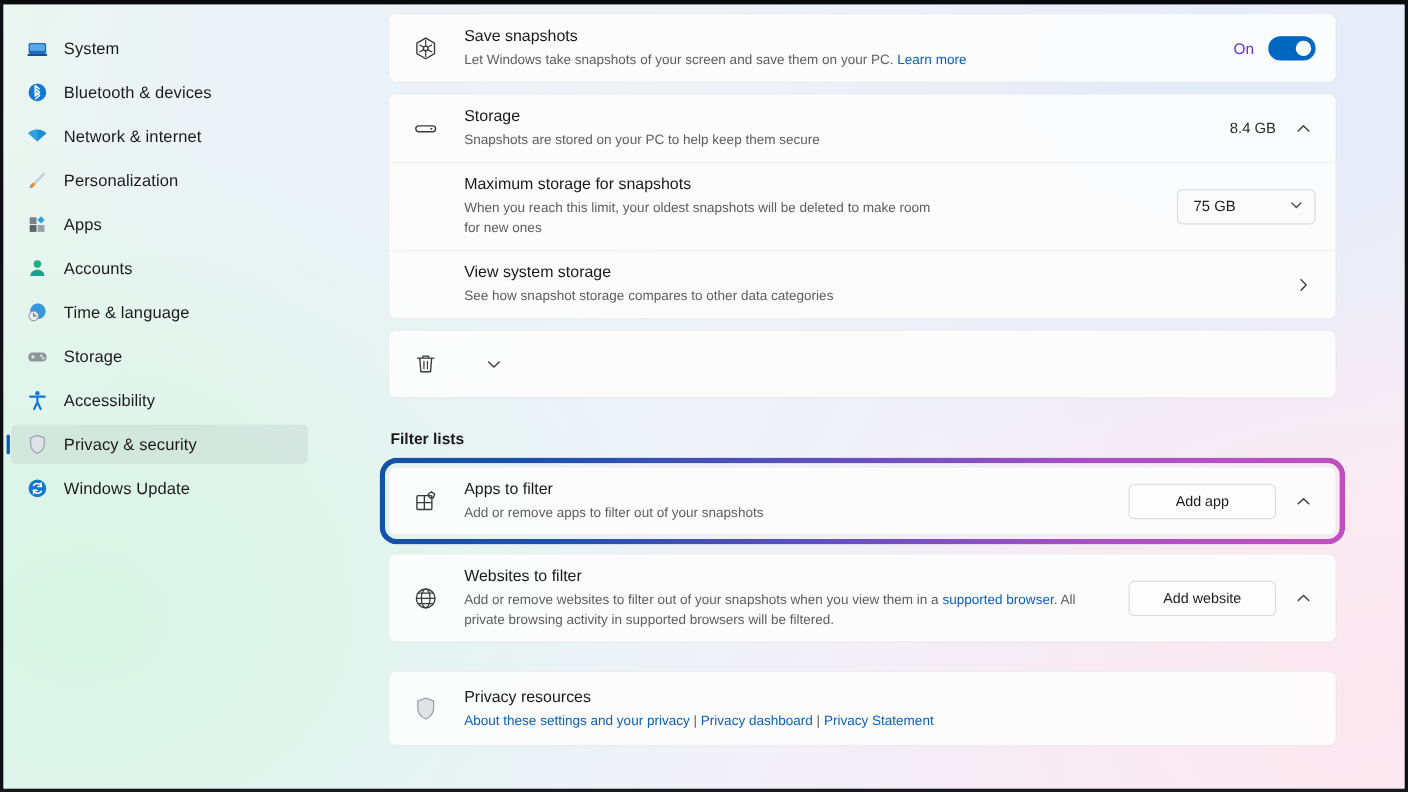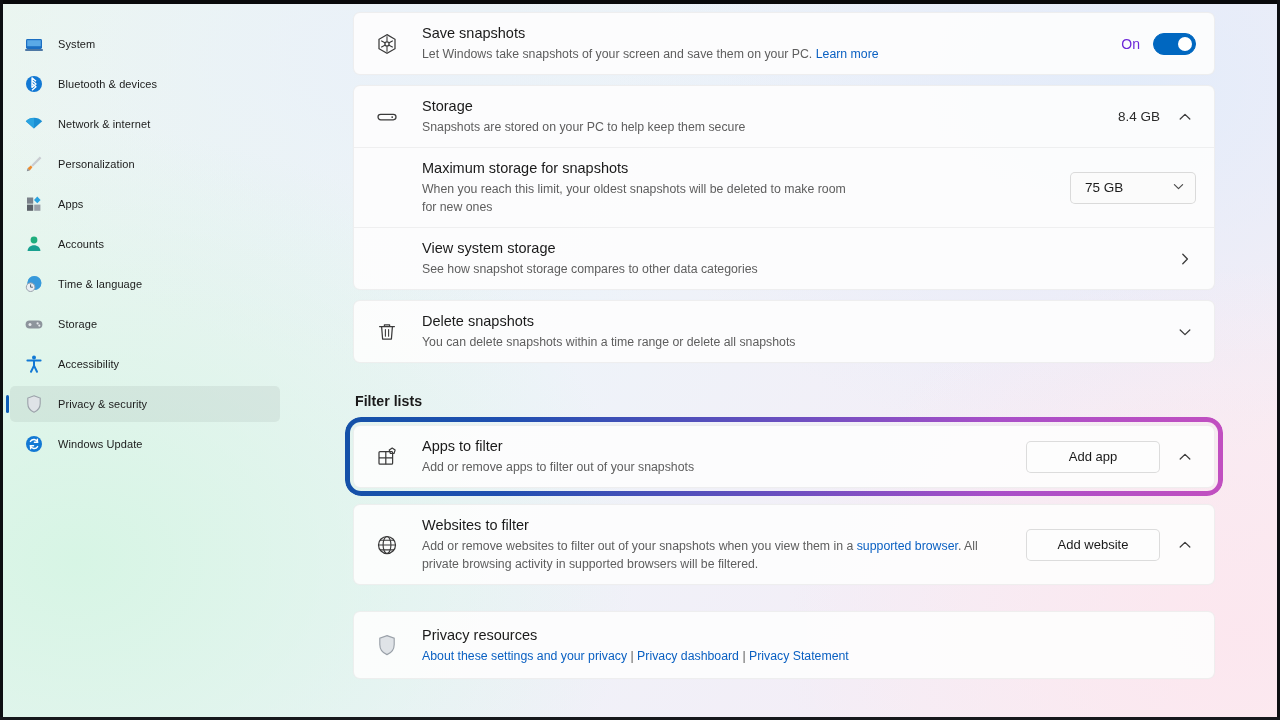--- a/index.html
+++ b/index.html
@@ -45,21 +45,21 @@
   .nav-item.selected::before {
     content: ""; position: absolute; left: -4px; top: 9px;
     width: 3px; height: 18px; border-radius: 2px; background: #0d5bb5;
   }
   .nav-ico {
     width: 20px; height: 20px; margin-right: 14px;
     display: flex; align-items: center; justify-content: center;
     flex: 0 0 20px;
   }
   .nav-label {
-    font-size: 11px; color: #1b1b1b; letter-spacing: .1px;
+    font-size: 15px; color: #1b1b1b; letter-spacing: .1px;
     white-space: nowrap;
   }
 
   
   .content {
     position: absolute; left: 353px; top: 0;
     width: 862px; height: 720px;
   }
   .card {
     background: rgba(253,253,253,0.92);
@@ -381,24 +381,20 @@
     </section>
 
     <section class="card" style="margin-top:10px;">
       <div class="row">
         <span class="row-ico">
           <svg width="24" height="24" viewBox="0 0 24 24">
               <path d="M4.6 6.6h14.8M9.4 6.6V4.8h5.2v1.8M6.6 6.6l1 12.4h8.8l1-12.4" fill="none" stroke="#3a3a3a" stroke-width="1.25" stroke-linecap="round" stroke-linejoin="round"></path>
               <path d="M10.4 9.6v6.6M13.6 9.6v6.6" stroke="#3a3a3a" stroke-width="1.1" stroke-linecap="round"></path>
             </svg>
         </span>
-        <div class="row-text">
-          <div class="row-title">Delete snapshots</div>
-          <div class="row-sub">You can delete snapshots within a time range or delete all snapshots</div>
-        </div>
         <div class="row-right">
           <span class="chev">
             <svg width="14" height="14" viewBox="0 0 14 14">
                 <path d="M2.2 5L7 9.6 11.8 5" fill="none" stroke="#3b3b3b" stroke-width="1.3" stroke-linecap="round" stroke-linejoin="round"></path>
               </svg>
           </span>
         </div>
       </div>
     </section>
 

